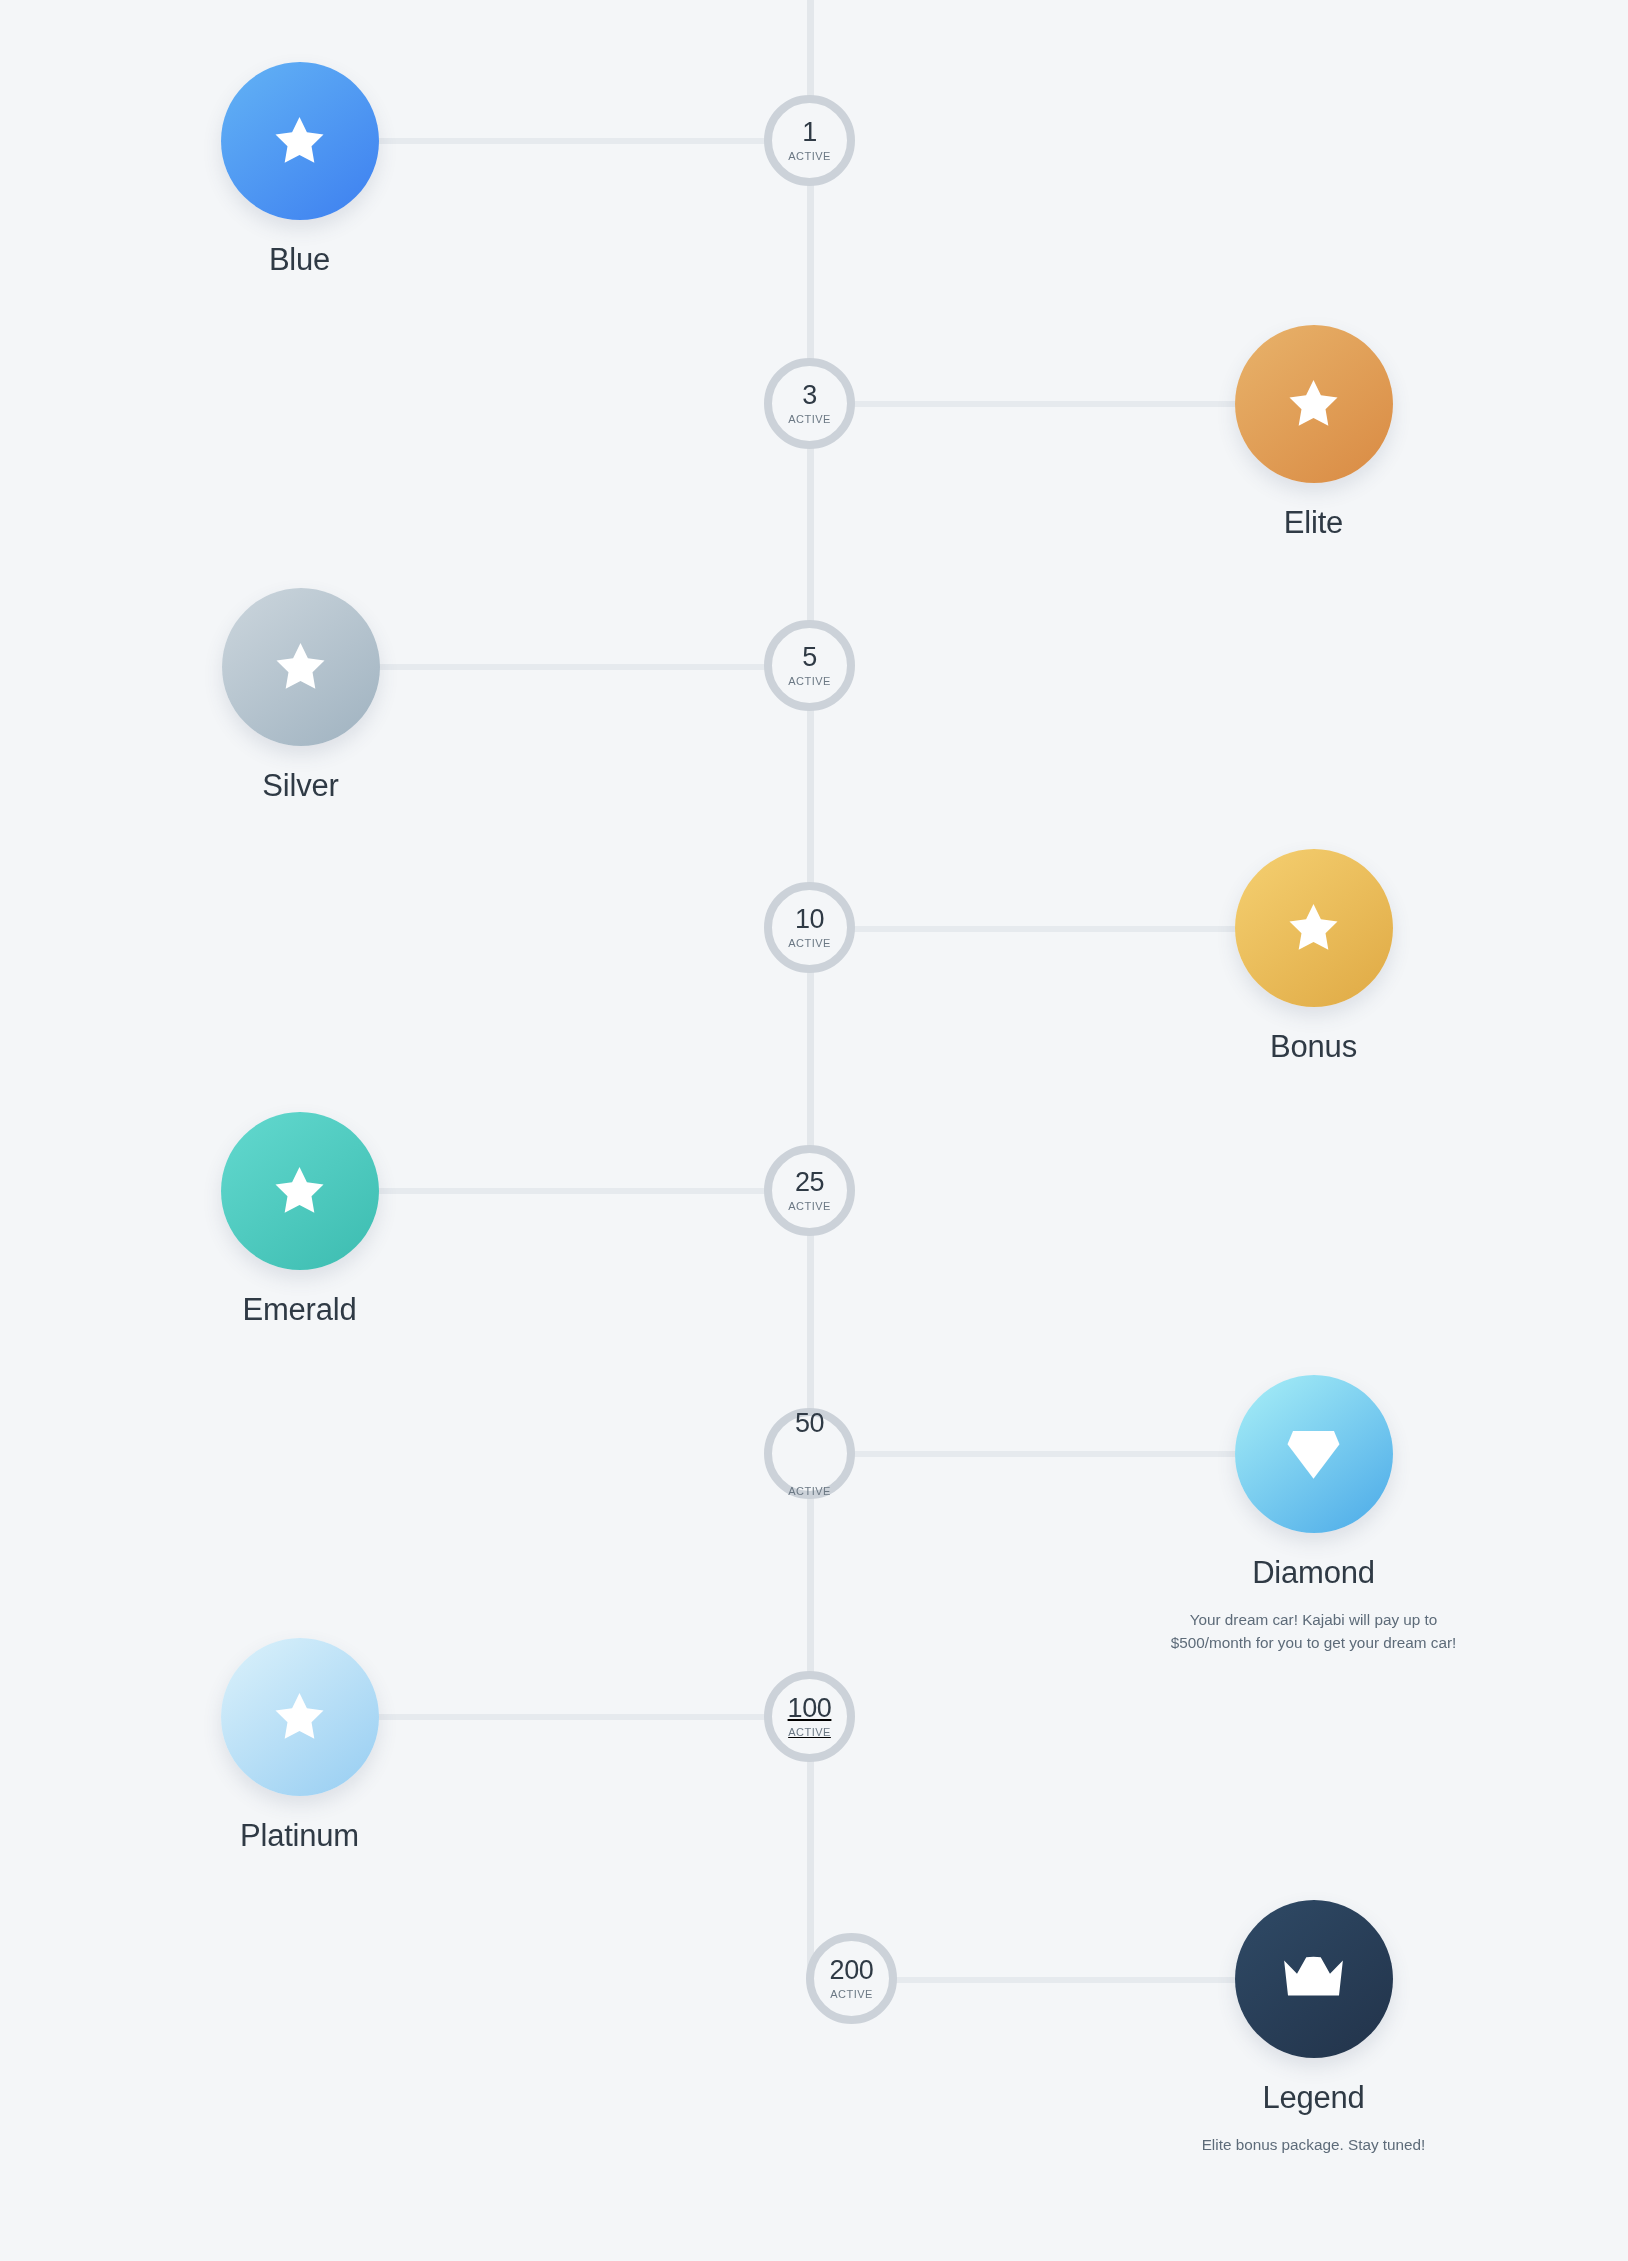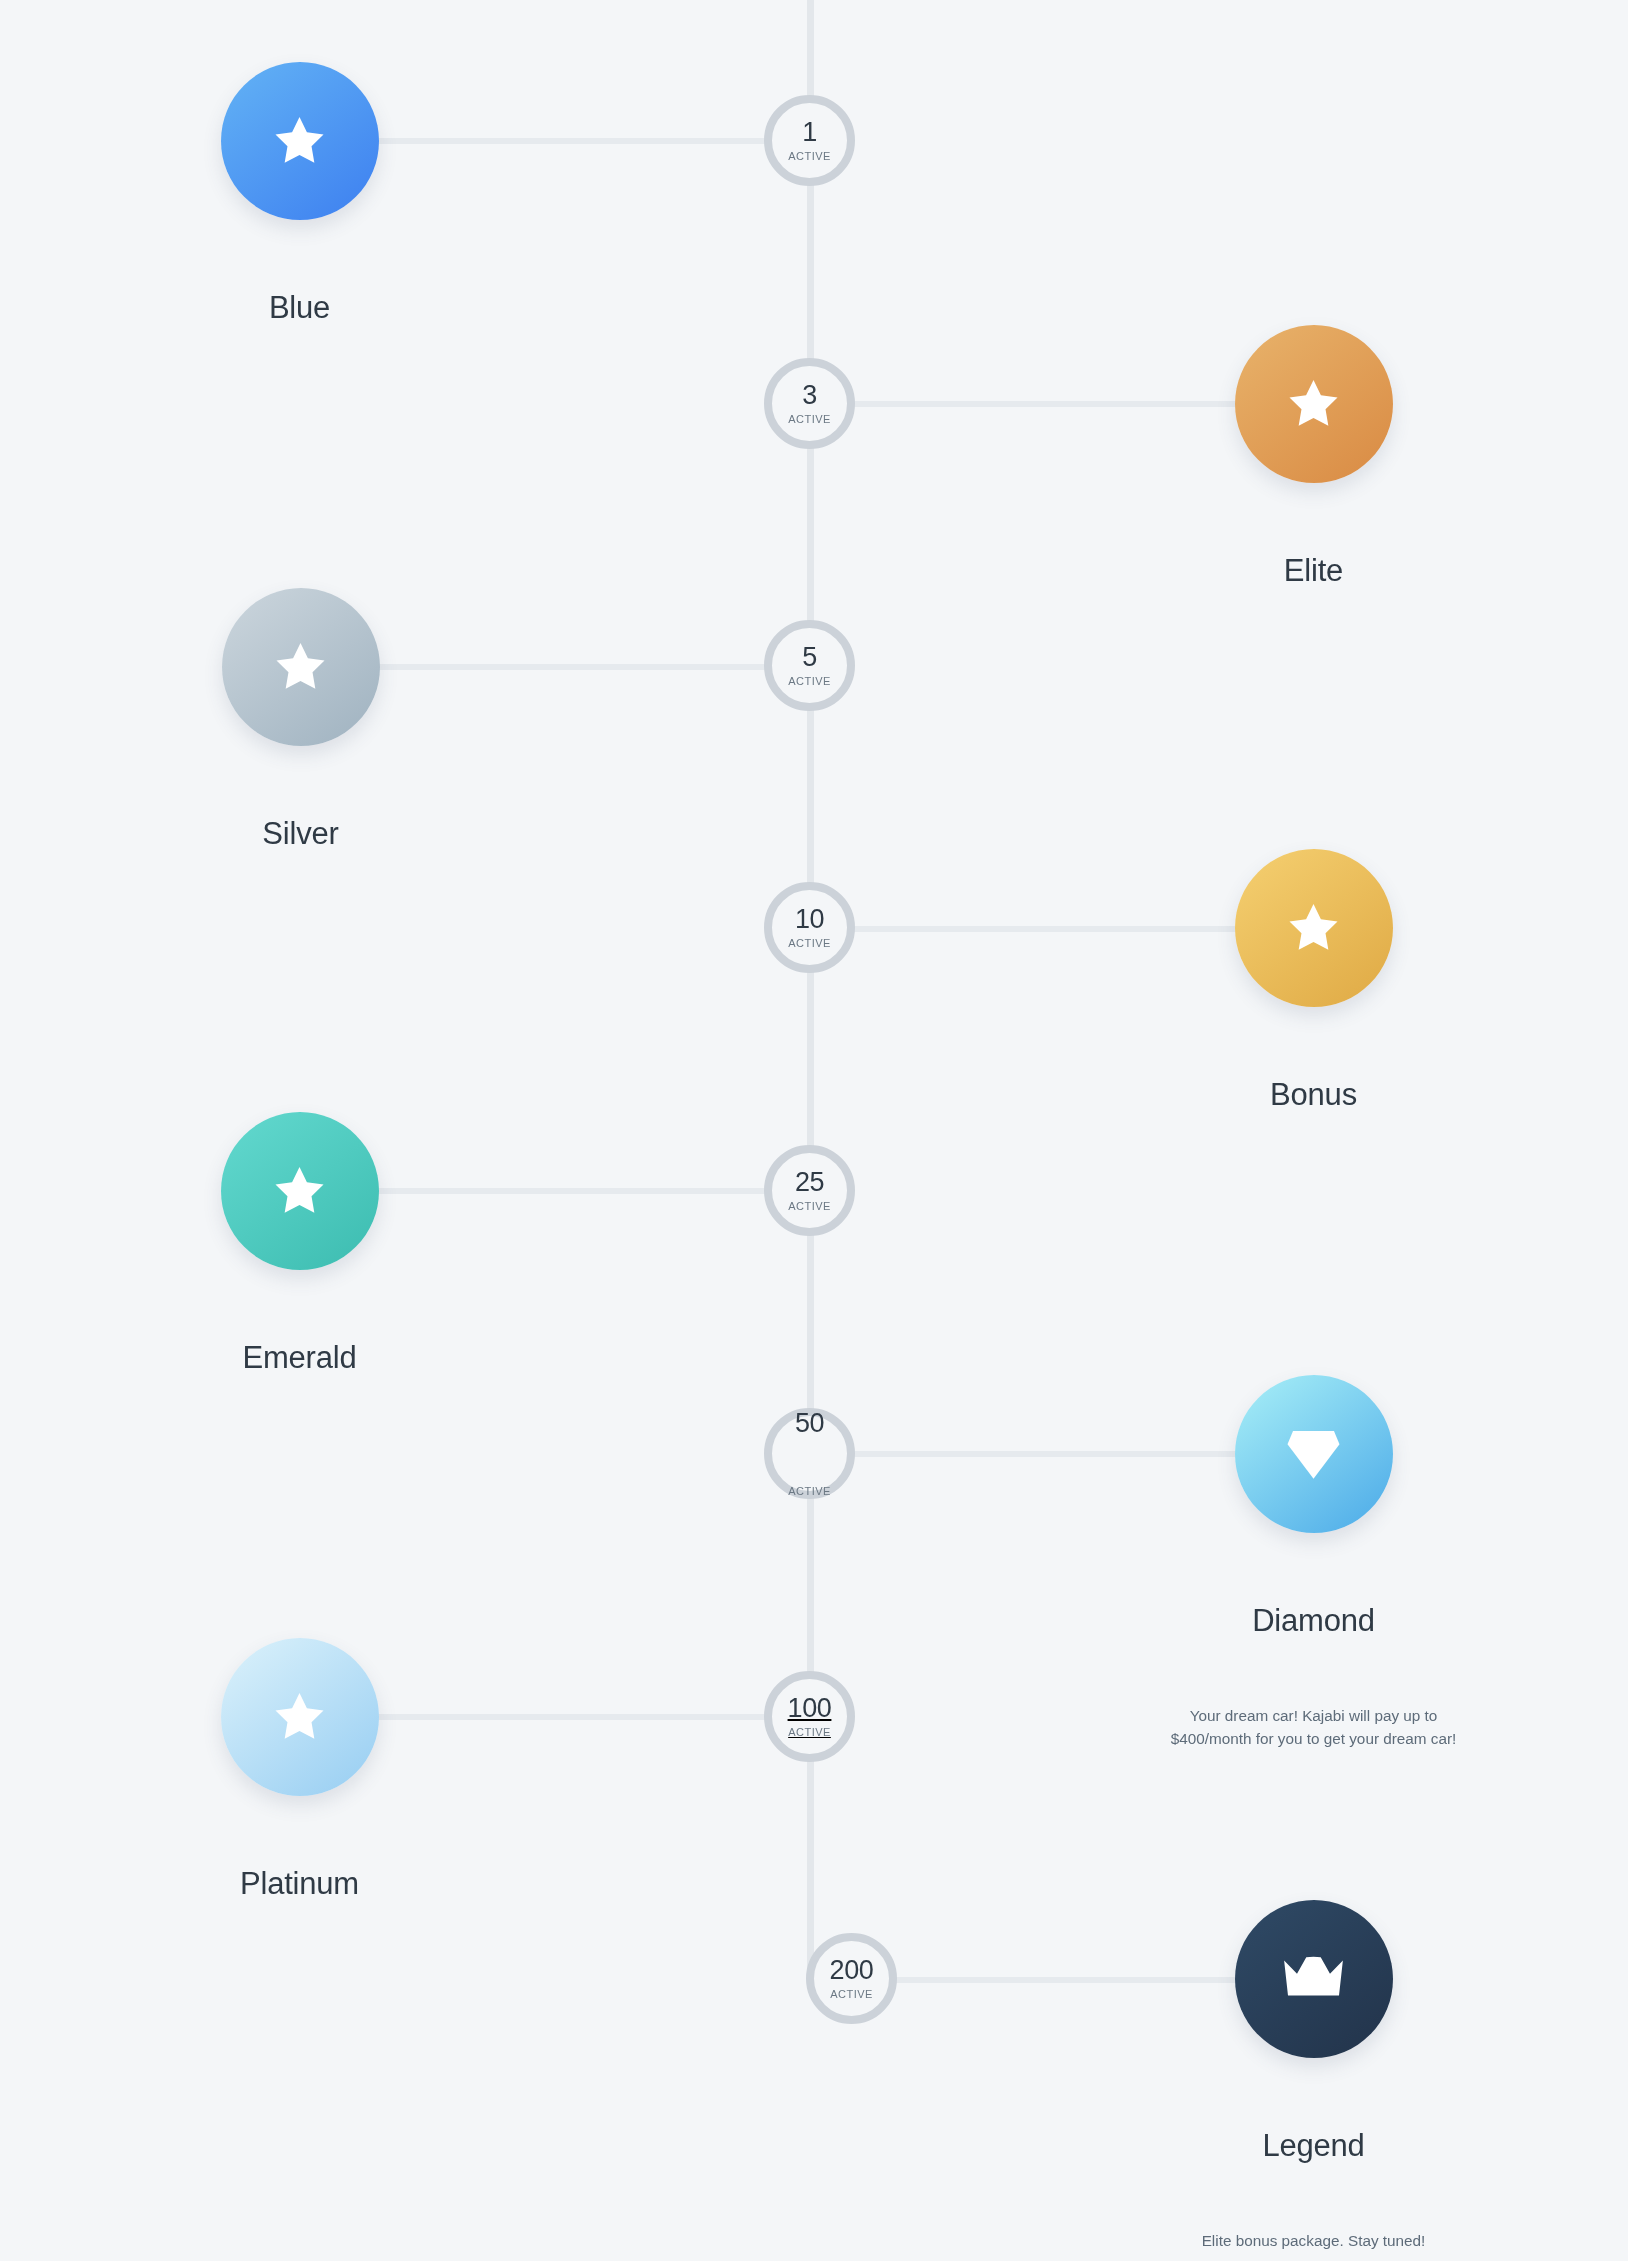--- a/index.html
+++ b/index.html
@@ -56,21 +56,20 @@
     line-height:1;
   }
 
   
   .tier{
     position:absolute;
     width:315px;
     margin-left:-158px;
     display:flex;flex-direction:column;align-items:center;
     z-index:2;
-    gap:48px;
   }
   .badge{
     width:158px;height:158px;
     border-radius:50%;
     display:flex;align-items:center;justify-content:center;
     box-shadow:0 8.8px 19px rgba(60,80,110,.13);
     position:relative;
   }
   .badge svg{display:block;}
   .tier-name{
@@ -185,21 +184,21 @@
     <div class="connector" style="top: 1451px; left: 852px; width: 386px;"></div>
     <div class="tier" style="left: 1314px; top: 1375px;">
       <div class="badge g-diamond">
         <span>
           <svg width="63" height="58" viewBox="0 0 24 22" aria-hidden="true">
             <path fill="#ffffff" d="M4.2 2.2h15.6l2.1 5.1L12 20.4 2.1 7.3z"></path>
           </svg>
         </span>
       </div>
       <div class="tier-name">Diamond</div>
-      <div class="tier-desc">Your dream car! Kajabi will pay up to $400/month for you to get your dream car!</div>
+      <div class="tier-desc">Your dream car! Kajabi will pay up to $500/month for you to get your dream car!</div>
     </div>
     <div class="milestone" style="left: 810px; top: 1454px; gap: 44px;">
       <div class="ms-num">50</div>
       <div class="ms-status">ACTIVE</div>
     </div>
     <div class="connector" style="top: 1714px; left: 375px; width: 393px;"></div>
     <div class="tier" style="left: 300px; top: 1638px;">
       <div class="badge g-platinum">
         <span>
           <svg width="61" height="61" viewBox="0 0 24 24" aria-hidden="true">

